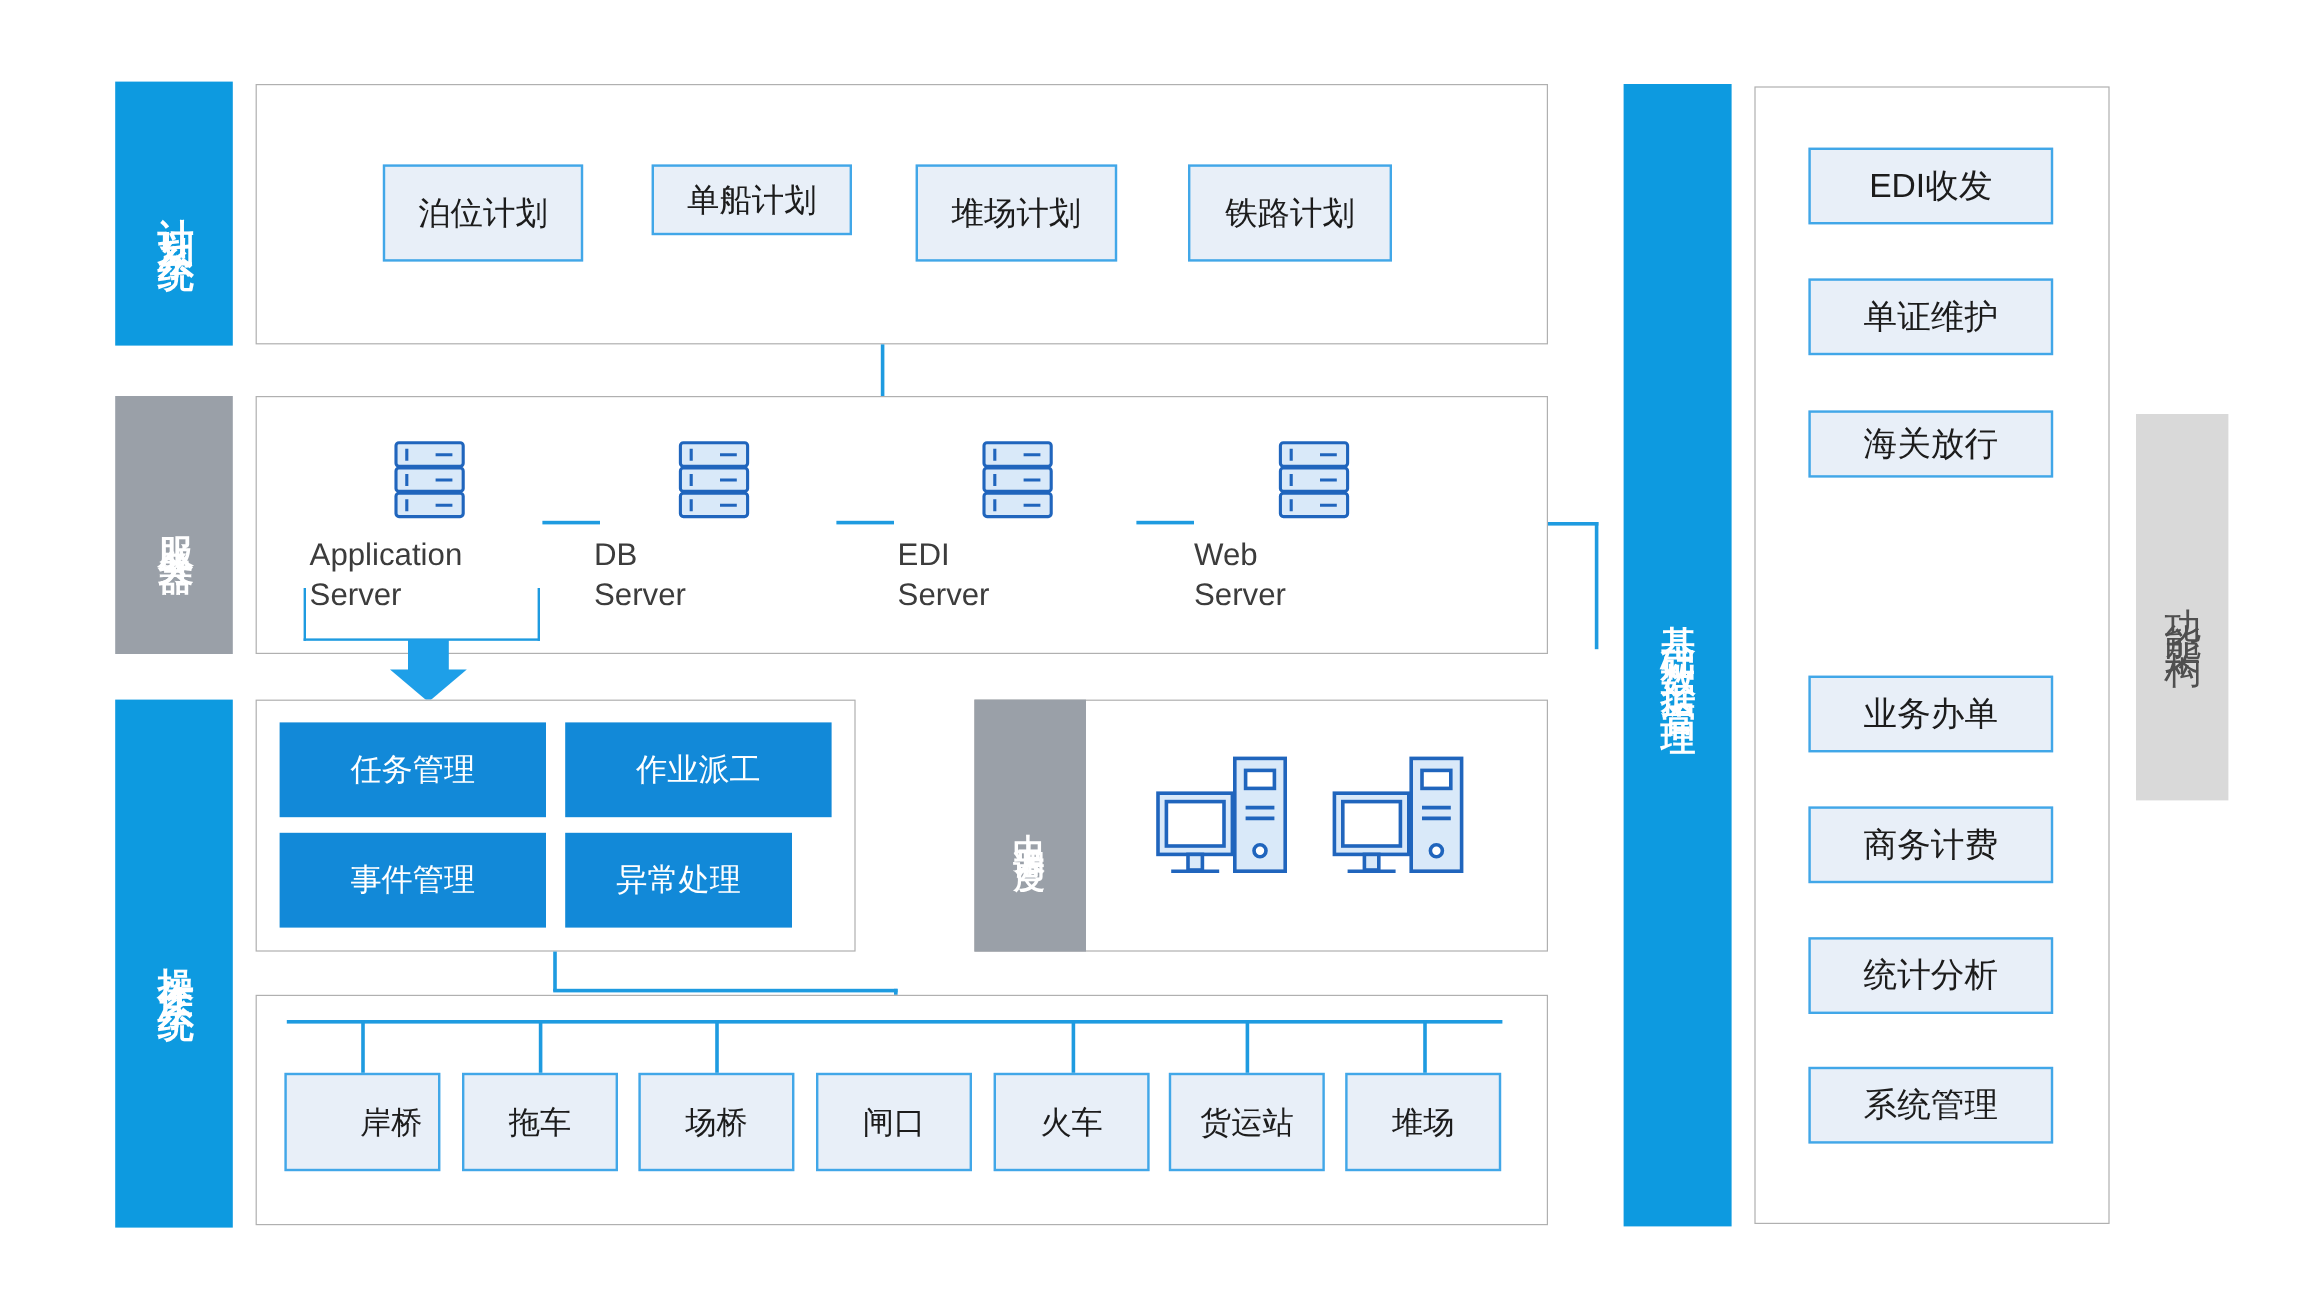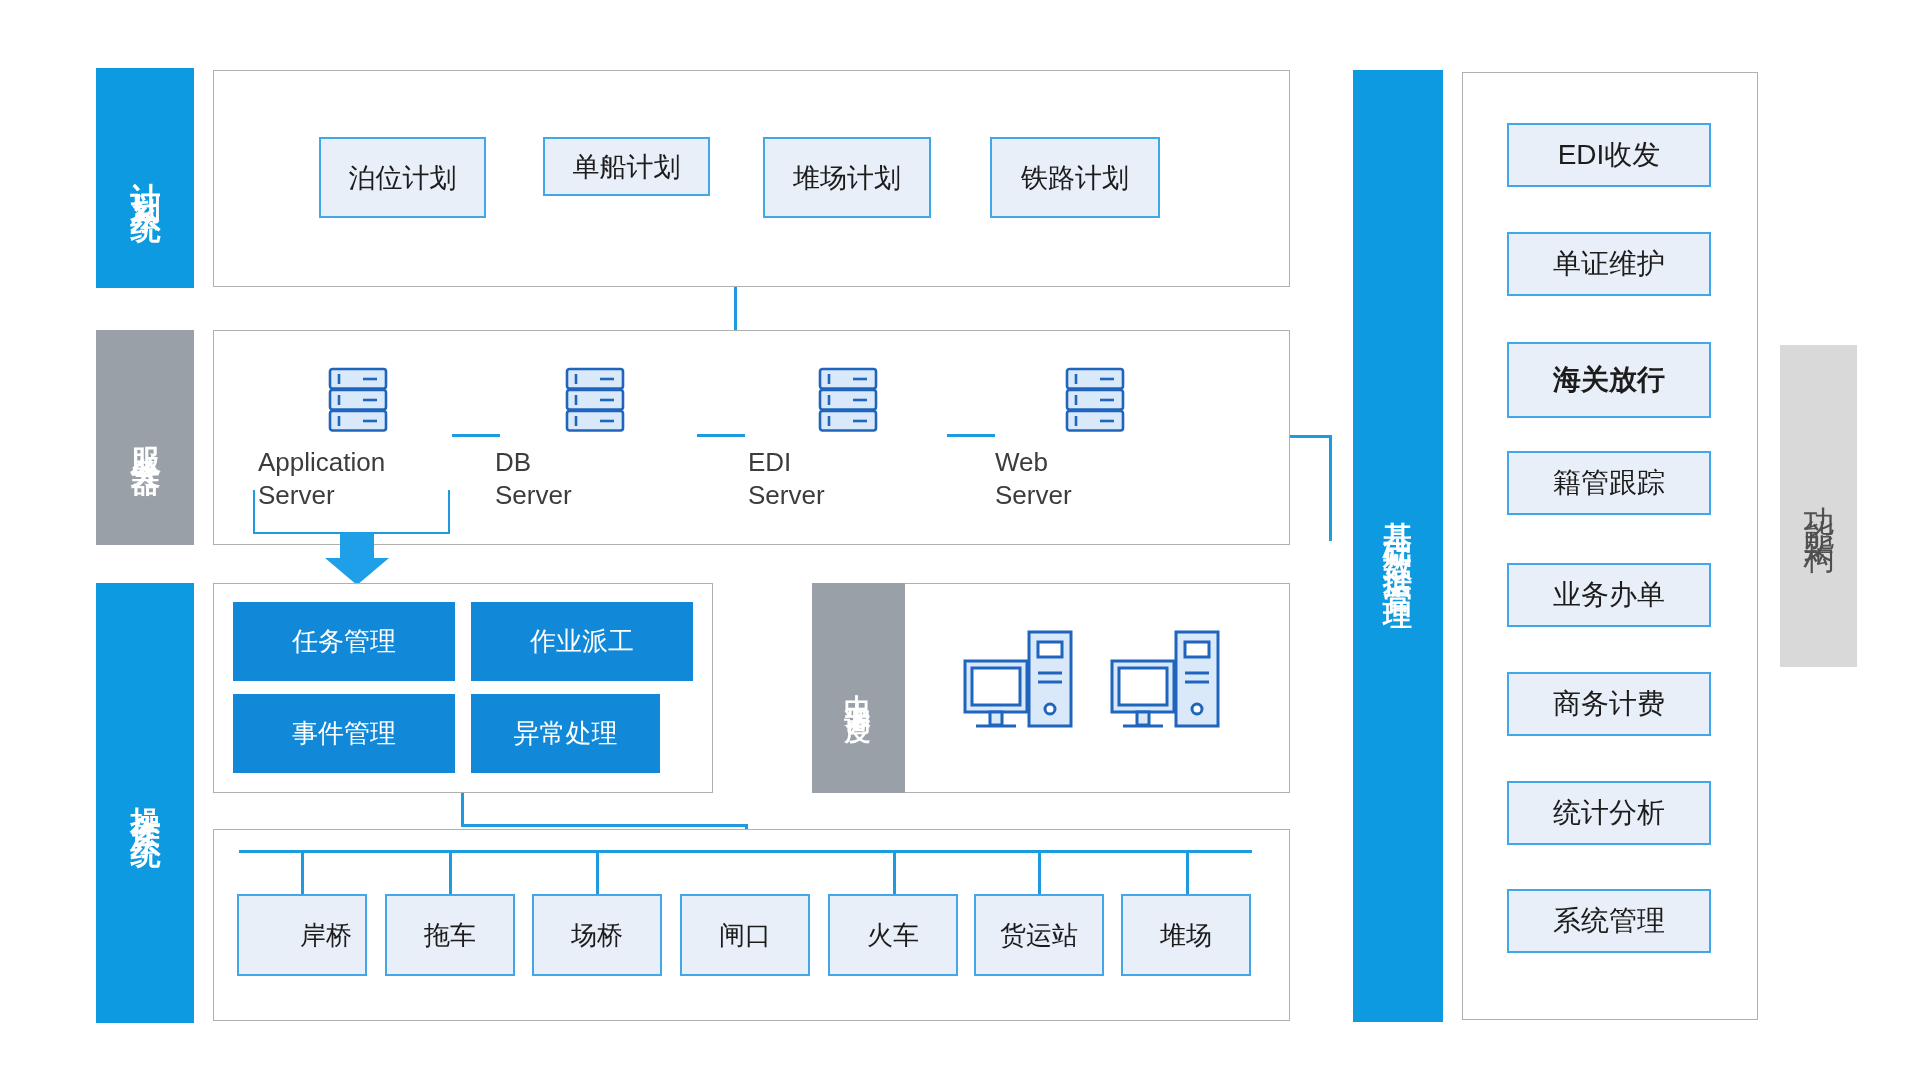--- a/index.html
+++ b/index.html
@@ -238,25 +238,22 @@
     <span>基础数据管理</span>
   </div>
 
   <div class="abs panel" style="left:1462px;top:72px;width:296px;height:948px;"></div>
   <div class="abs litebox" style="left:1507px;top:123px;width:204px;height:64px;font-size:28px;">
     <span>EDI收发</span>
   </div>
   <div class="abs litebox" style="left:1507px;top:232px;width:204px;height:64px;font-size:28px;">
     <span>单证维护</span>
   </div>
-  <div class="abs litebox" style="left:1507px;top:342px;width:204px;height:76px;font-size:28px;font-weight:bold;">
+  <div class="abs litebox" style="left:1507px;top:342px;width:204px;height:56px;font-size:28px;">
     <span>海关放行</span>
-  </div>
-  <div class="abs litebox" style="left:1507px;top:451px;width:204px;height:64px;font-size:28px;">
-    <span>籍管跟踪</span>
   </div>
   <div class="abs litebox" style="left:1507px;top:563px;width:204px;height:64px;font-size:28px;">
     <span>业务办单</span>
   </div>
   <div class="abs litebox" style="left:1507px;top:672px;width:204px;height:64px;font-size:28px;">
     <span>商务计费</span>
   </div>
   <div class="abs litebox" style="left:1507px;top:781px;width:204px;height:64px;font-size:28px;">
     <span>统计分析</span>
   </div>

